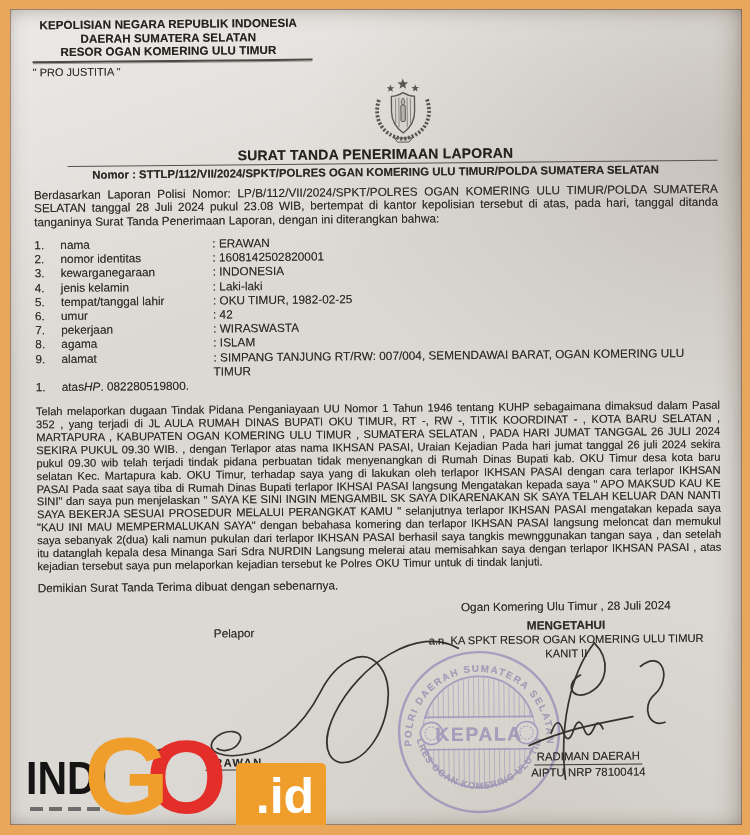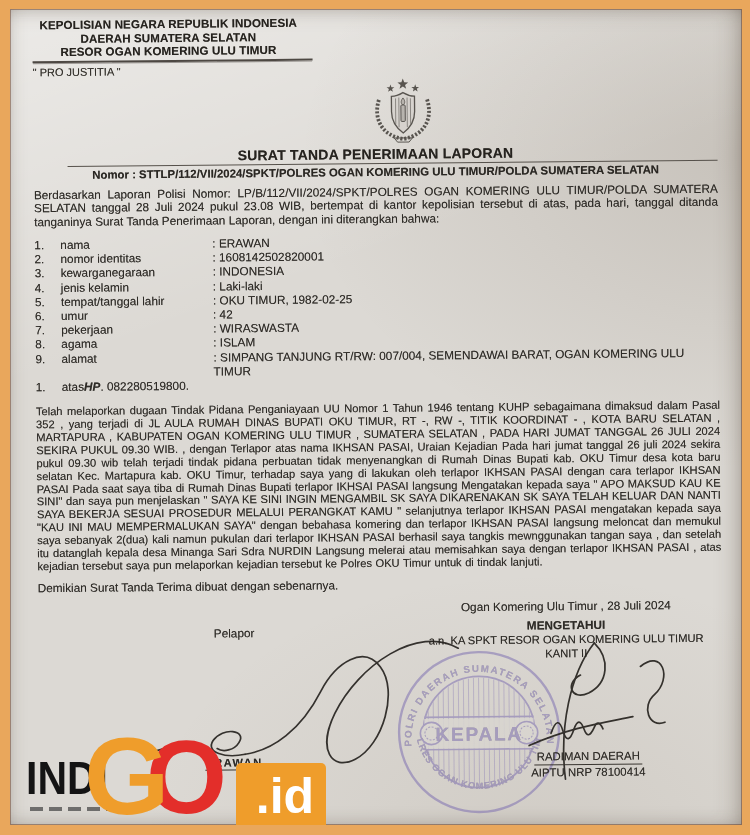--- a/index.html
+++ b/index.html
@@ -47,21 +47,21 @@
   
   .para{margin-top:7px;font-size:11.8px;line-height:13.8px;text-align:justify;}
   .body-para{margin-top:11px;font-size:11.2px;line-height:12.9px;text-align:justify;letter-spacing:-0.03px;word-spacing:0.4px;}
   .closing{margin-top:9px;font-size:11.8px;line-height:13.5px;}
   
   .ident{margin-top:8px;font-size:11.8px;}
   .ident-row{display:flex;line-height:14.2px;}
   .ident-no{width:26px;flex:none;}
   .ident-label{width:152px;flex:none;}
   .ident-value{flex:1;}
-  .hp-italic{font-style:italic;font-weight:bold;}
+  .hp-italic{font-style:italic;}
   
   .sig{position:absolute;left:24px;right:16px;top:590px;height:224px;}
   .sig-date{position:absolute;left:370px;top:2px;width:320px;text-align:center;font-size:11.8px;}
   .sig-right-head{position:absolute;left:362px;top:22px;width:336px;text-align:center;font-size:11.2px;line-height:13.8px;}
   .sig-right-head .b{font-weight:bold;font-size:11.8px;}
   .sig-left-role{position:absolute;left:118px;top:26px;width:160px;text-align:center;font-size:11.8px;}
   .stamp{position:absolute;left:356px;top:48px;width:172px;height:172px;opacity:0.52;z-index:5;}
   .sig-ink-left{position:absolute;left:96px;top:28px;width:364px;height:152px;z-index:6;}
   .sig-ink-right{position:absolute;left:462px;top:40px;width:196px;height:152px;z-index:6;}
   .sig-left-name{position:absolute;left:168px;top:156px;z-index:2;font-size:11px;font-weight:bold;letter-spacing:1.5px;border-bottom:1.2px solid #3a3631;padding-bottom:1px;color:#2c2a27;}

